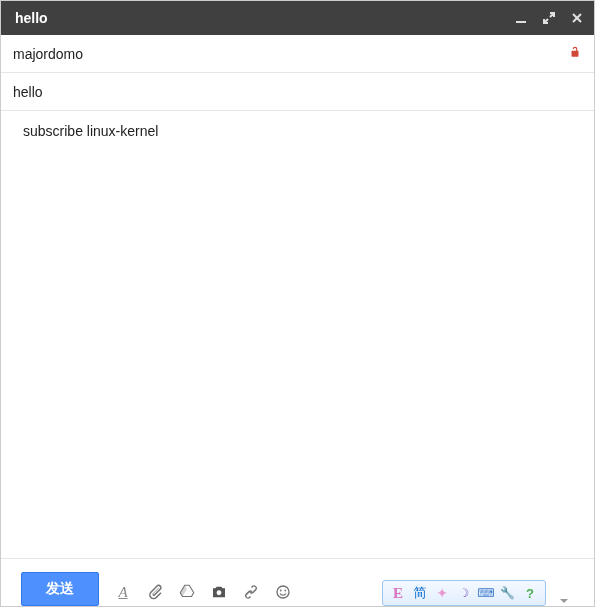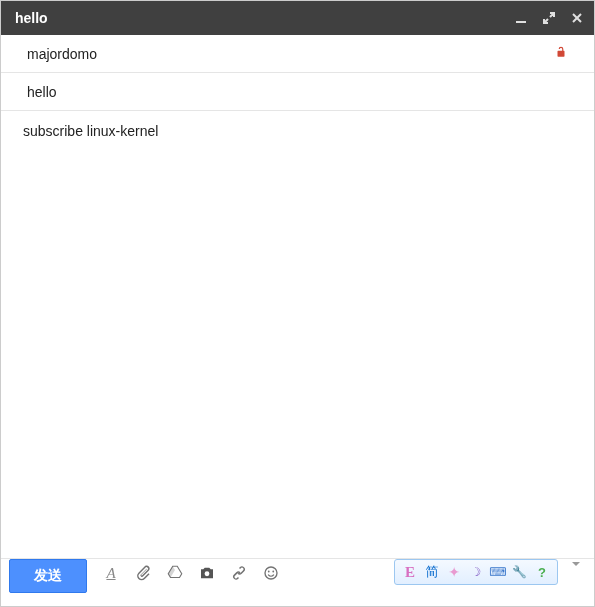--- a/index.html
+++ b/index.html
@@ -8,33 +8,33 @@
   .titlebar {
     height: 34px; background: #404040; color: #fff; display: flex; align-items: center;
     padding: 0 10px 0 14px; flex-shrink: 0;
   }
   .titlebar-title { font-size: 14px; font-weight: bold; flex: 1; }
   .titlebar-controls { display: flex; gap: 14px; align-items: center; }
   .titlebar-controls .ticon { width: 14px; height: 14px; color: #e0e0e0; cursor: pointer; display: flex; align-items: center; justify-content: center; }
   .titlebar-controls .ticon svg { width: 14px; height: 14px; stroke: currentColor; fill: none; stroke-width: 2; }
   .field-row {
     height: 38px; border-bottom: 1px solid #e5e5e5; display: flex; align-items: center;
-    padding: 0 26px; flex-shrink: 0; font-size: 14px; color: #222;
+    padding: 0 12px; flex-shrink: 0; font-size: 14px; color: #222;
   }
   .field-row input {
     border: none; outline: none; width: 100%; font-size: 14px; color: #222; background: transparent;
   }
   .field-row .right-icon { color: #d14836; }
   .field-row .right-icon svg { width: 14px; height: 14px; fill: currentColor; }
   .body-area {
     flex: 1; padding: 12px 22px; font-size: 14px; color: #222; outline: none; overflow-y: auto;
   }
   .toolbar {
-    height: 48px; border-top: 1px solid #e5e5e5; display: flex; align-items: flex-start;
-    padding: 0 8px; gap: 4px; flex-shrink: 0; background: #fff;
+    height: 48px; border-top: 1px solid #e5e5e5; display: flex; align-items: flex-end;
+    padding: 0 20px; gap: 4px; flex-shrink: 0; background: #fff;
   }
   .send-btn {
     background: #4d90fe; color: #fff; border: 1px solid #3079ed; font-size: 14px;
     padding: 7px 24px; cursor: pointer; font-weight: bold; border-radius: 2px;
     margin-right: 6px;
   }
   .tool-icon {
     width: 28px; height: 28px; display: flex; align-items: center; justify-content: center;
     color: #737373; cursor: pointer; border-radius: 2px;
   }

